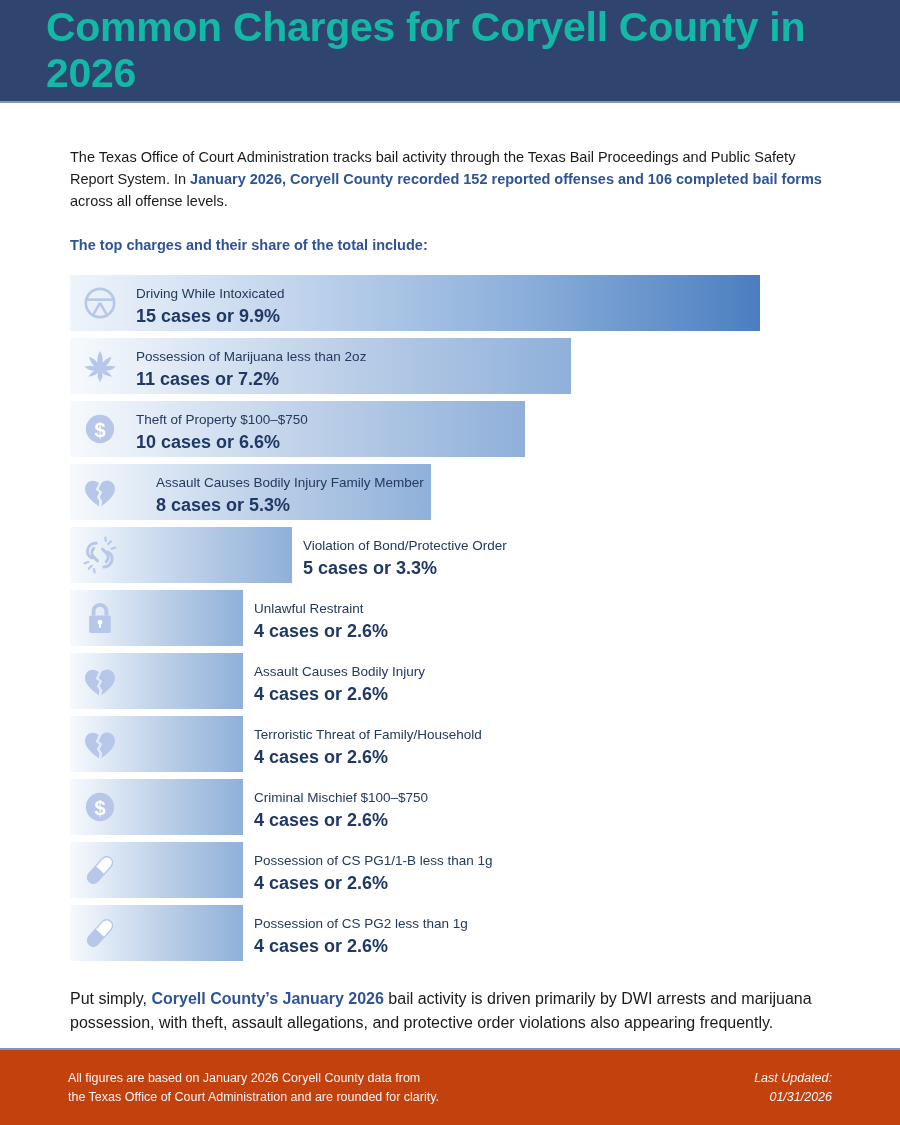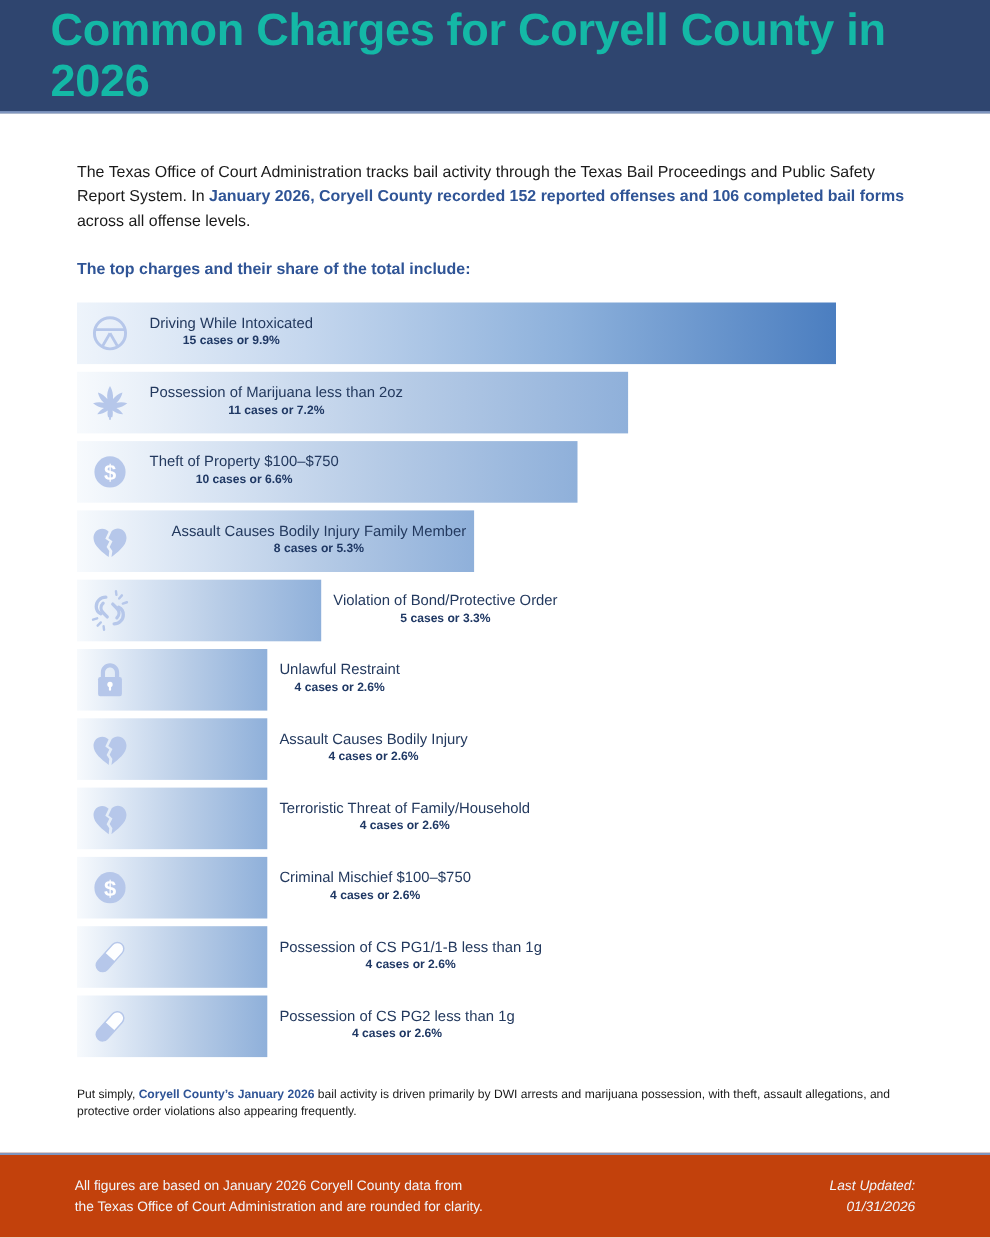--- a/index.html
+++ b/index.html
@@ -96,31 +96,30 @@
     position: absolute;
     top: 9px;
     white-space: nowrap;
   }
   .bar-name {
     font-size: 13.5px;
     color: #23395e;
     line-height: 1.45;
   }
   .bar-value {
-    font-size: 11px;
+    font-size: 18px;
     font-weight: bold;
     color: #1f3864;
     line-height: 1.45;
-    text-align: center;
   }
 
   
   .closing {
     margin-top: 26px;
-    font-size: 11px;
+    font-size: 16px;
     line-height: 1.5;
     color: #1a1a1a;
     max-width: 790px;
   }
 
   
   .footer-band {
     position: absolute;
     left: 0;
     bottom: 0;

